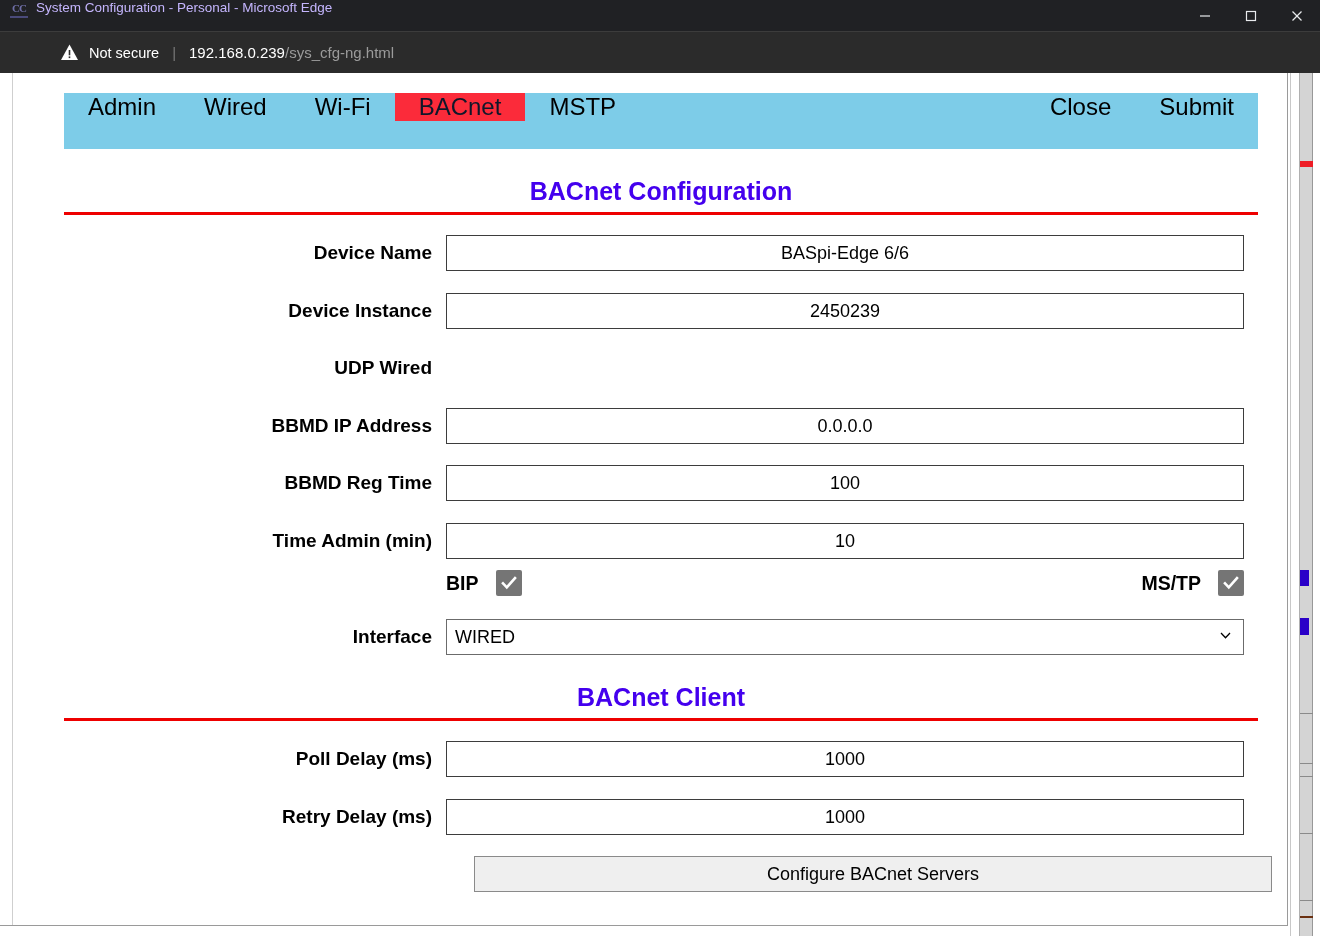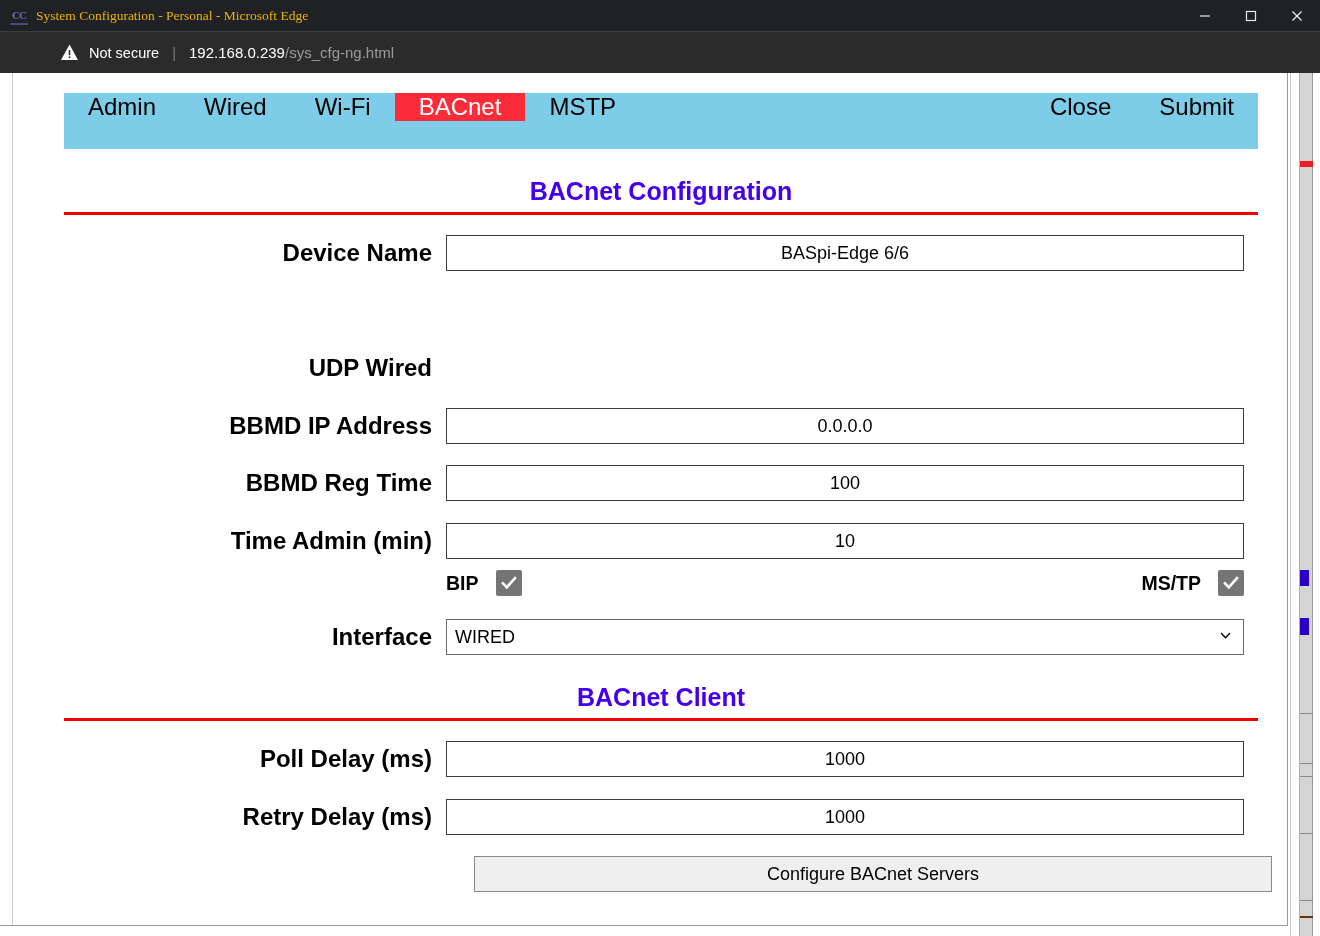--- a/index.html
+++ b/index.html
@@ -23,43 +23,42 @@
     height: 936px;
     background: #ffffff;
   }
   .titlebar {
     position: absolute;
     left: 0; top: 0;
     width: 1320px;
     height: 31px;
     background: #202124;
     display: flex;
-    align-items: center;
+    align-items: flex-start;
   }
   .favicon {
     width: 18px;
     height: 18px;
     margin-left: 10px;
     margin-right: 8px;
     display: flex;
     align-items: center;
     justify-content: center;
     font-size: 11px;
     font-weight: bold;
     color: #6f6fa8;
     letter-spacing: -1px;
     font-family: "Liberation Serif", serif;
     border-bottom: 2px solid #4a4a7a;
     box-sizing: border-box;
   }
   .window-title {
-    color: #eab308;
+    color: #c4b5fd;
     font-size: 13.5px;
     white-space: nowrap;
-    font-family: Liberation Serif, serif;
   }
   .winbtns {
     position: absolute;
     right: 0; top: 0;
     height: 31px;
     display: flex;
   }
   .winbtn {
     width: 46px;
     height: 31px;
@@ -196,21 +195,21 @@
     align-items: center;
     padding: 0 24px;
     font-size: 24px;
     color: #000000;
     white-space: nowrap;
     cursor: pointer;
     font-family: "Liberation Sans", sans-serif;
   }
   .nav-item.active {
     background: #fb2b3a;
-    color: #ffffff;
+    color: #0f172a;
   }
 
   .section-title {
     position: absolute;
     width: 1194px;
     left: 50px;
     text-align: center;
     color: #4400ee;
     font-weight: bold;
     font-size: 25px;
@@ -231,21 +230,21 @@
     height: 36px;
     display: flex;
     align-items: center;
   }
   .field-label {
     width: 382px;
     text-align: right;
     padding-right: 14px;
     box-sizing: border-box;
     font-weight: bold;
-    font-size: 24px;
+    font-size: 19px;
     color: #000000;
     white-space: nowrap;
     font-family: "Liberation Sans", sans-serif;
   }
   .field-input {
     width: 798px;
     height: 36px;
     box-sizing: border-box;
     border: 1px solid #3d3d3d;
     background: #ffffff;
@@ -408,20 +407,24 @@
         </div>
 
         <div class="section-title" style="top:104px">BACnet Configuration</div>
         <div class="section-rule" style="top:139px"></div>
 
         <div class="form-row" style="top:162px">
           <div class="field-label">Device Name</div>
           <input class="field-input" type="text" value="BASpi-Edge 6/6" style="">
         </div>
 
+        <div class="form-row" style="top:220px">
+          <div class="field-label">Device Instance</div>
+          <input class="field-input" type="text" value="2450239" style="">
+        </div>
 
         <div class="form-row" style="top:277px">
           <div class="field-label">UDP Wired</div>
         </div>
 
         <div class="form-row" style="top:335px">
           <div class="field-label">BBMD IP Address</div>
           <input class="field-input" type="text" value="0.0.0.0" style="">
         </div>
 

